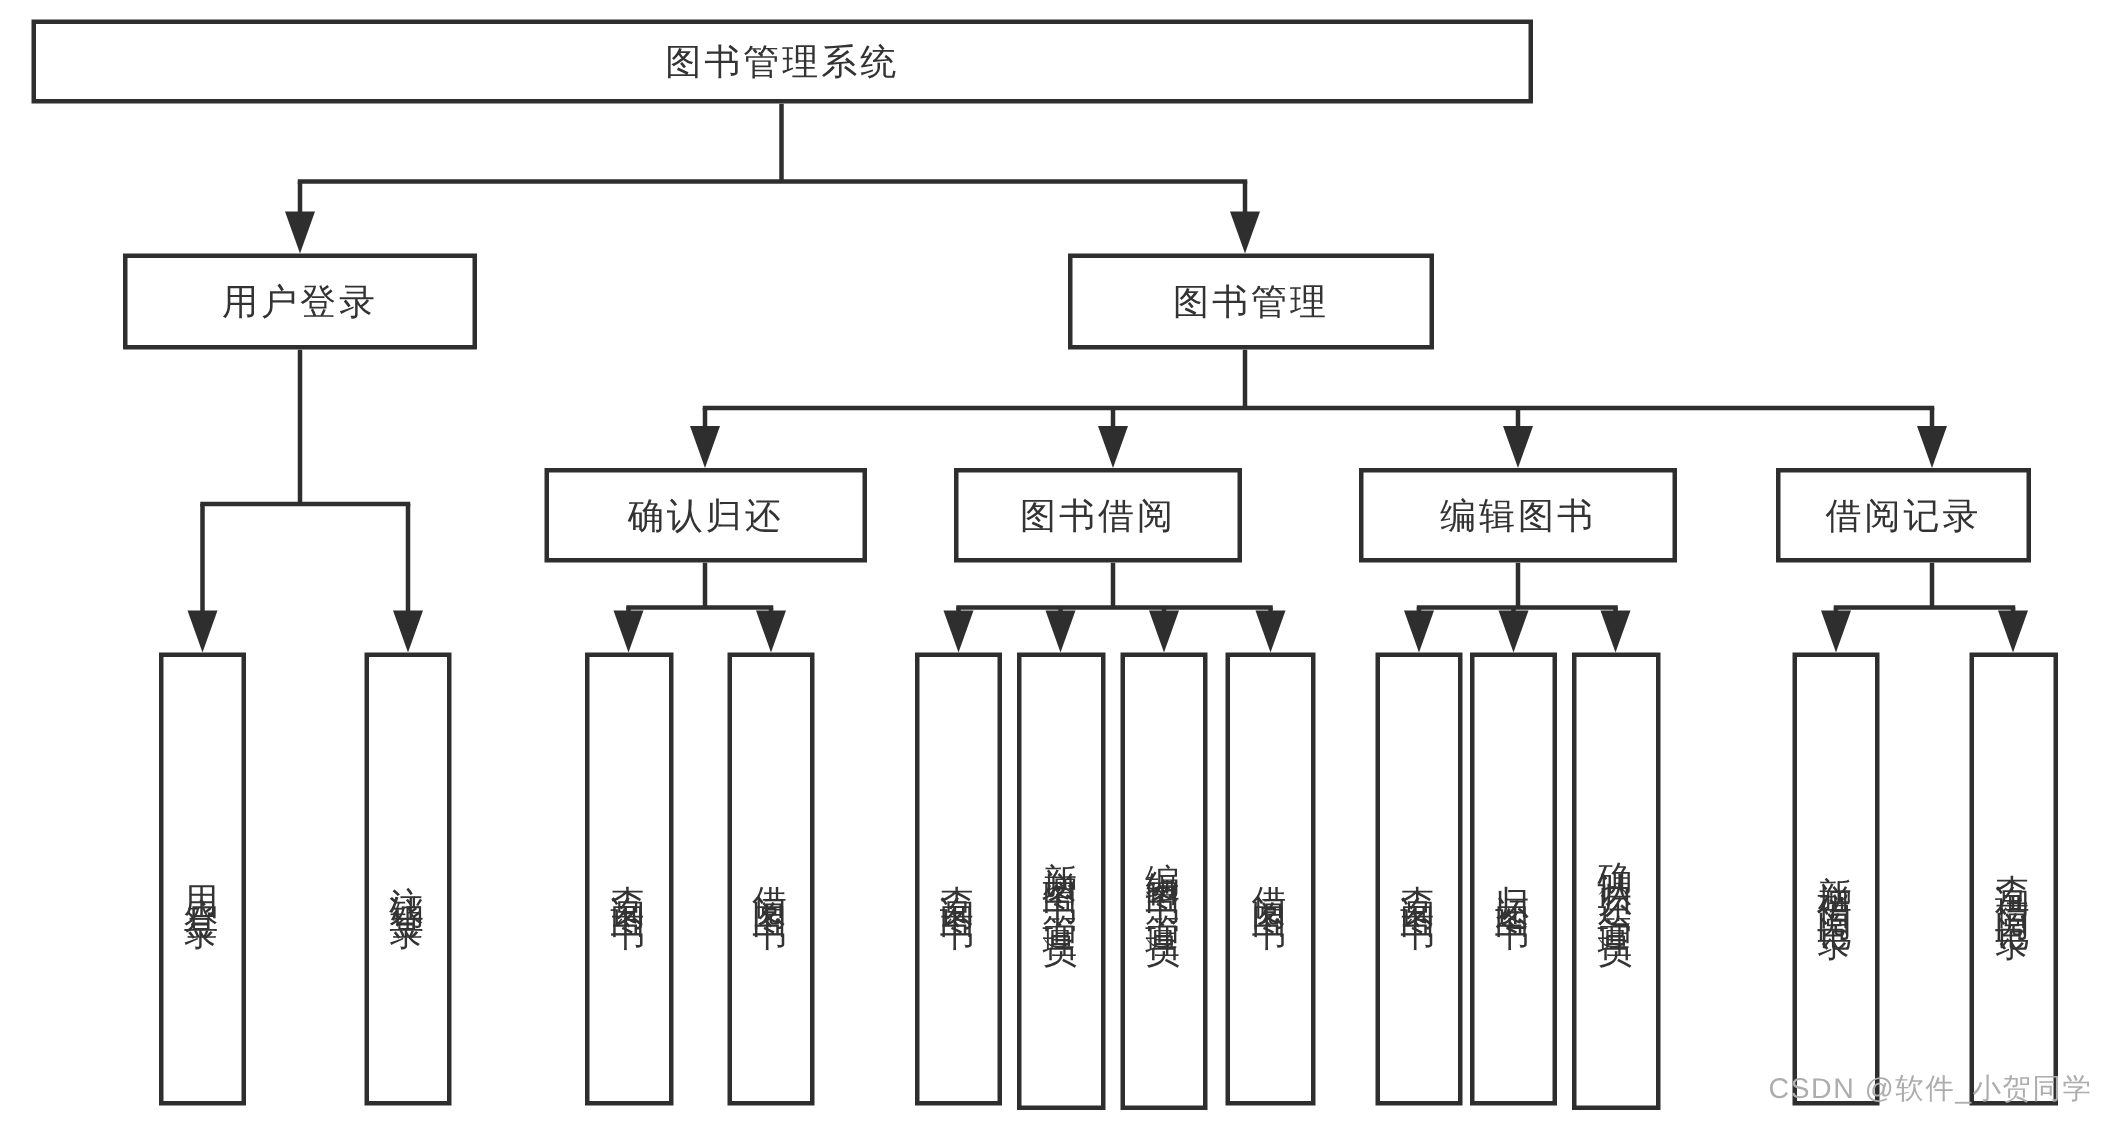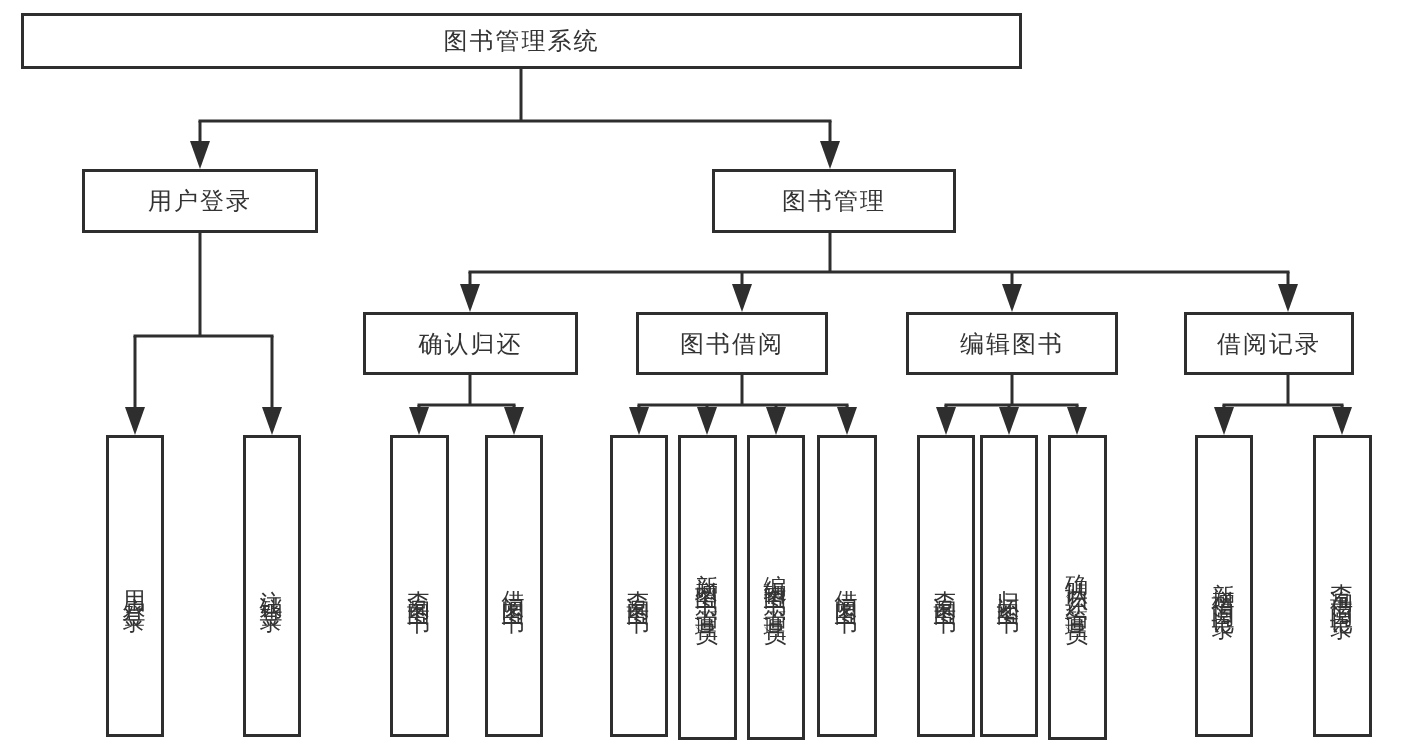--- a/index.html
+++ b/index.html
@@ -160,13 +160,14 @@
       <div class="node v" style="left: 1048px; top: 435px; width: 59px; height: 305px; border-color: rgb(46, 46, 46);">
         <span style="color: rgb(51, 51, 51);">确认归还（管理员）</span>
       </div>
       <div class="node v" style="left: 1195px; top: 435px; width: 58px; height: 302px; border-color: rgb(46, 46, 46);">
         <span style="color: rgb(51, 51, 51);">新增借阅记录</span>
       </div>
       <div class="node v" style="left: 1313px; top: 435px; width: 59px; height: 302px; border-color: rgb(46, 46, 46);">
         <span style="color: rgb(51, 51, 51);">查询借阅记录</span>
       </div>
     </div>
+  <div class="watermark" style="color: rgb(173, 173, 173);">CSDN @软件_小贺同学</div>
 </div>
 
 </body></html>

